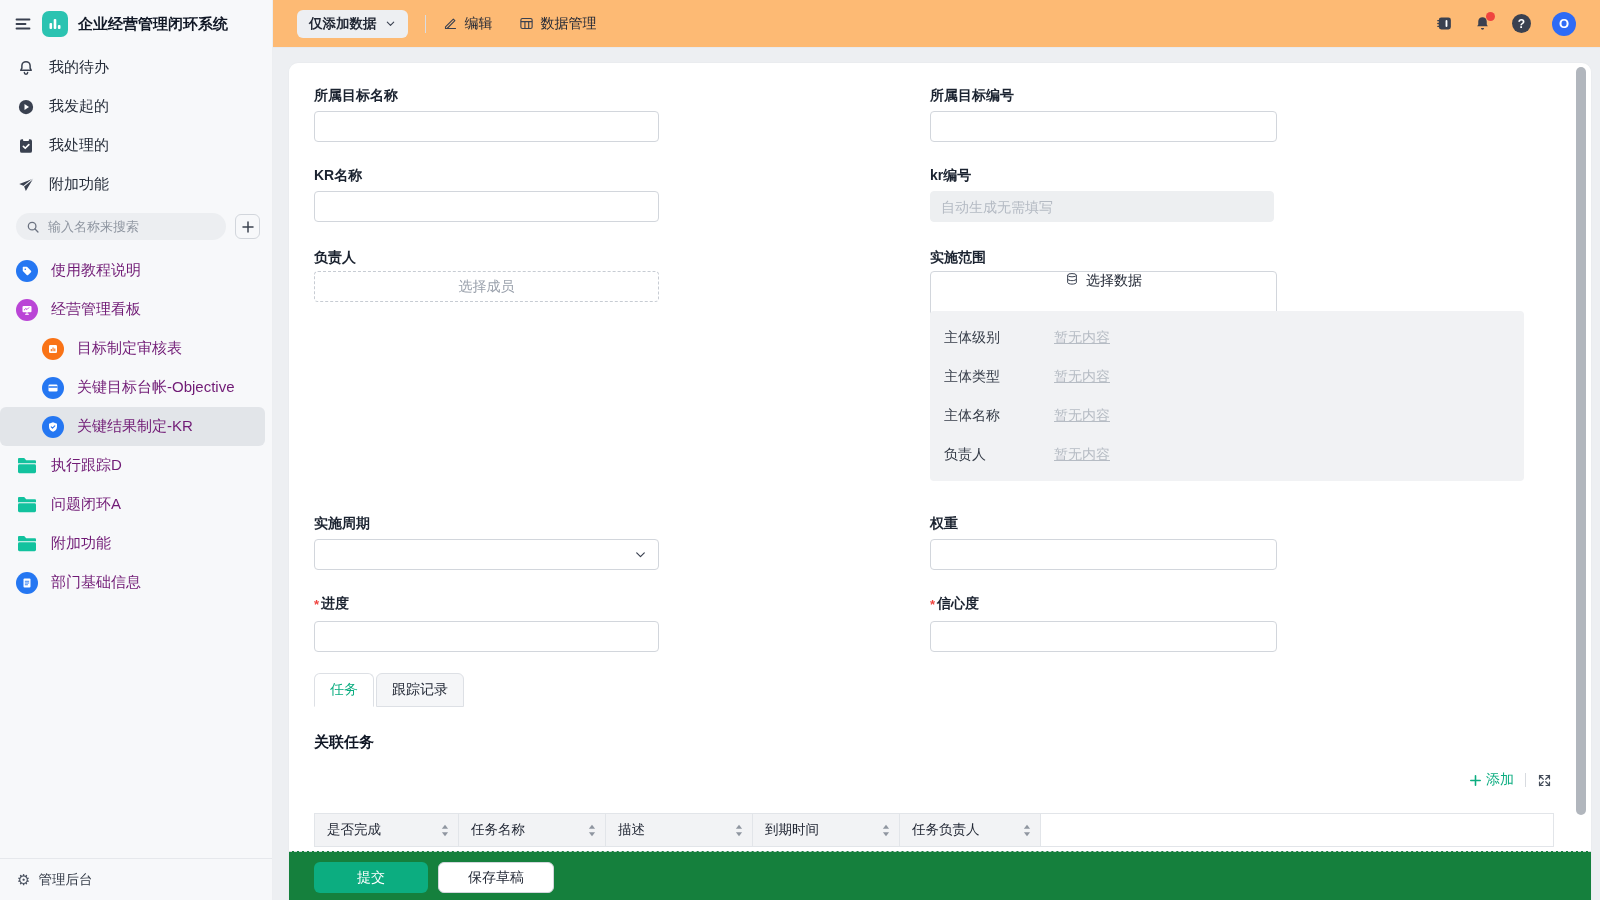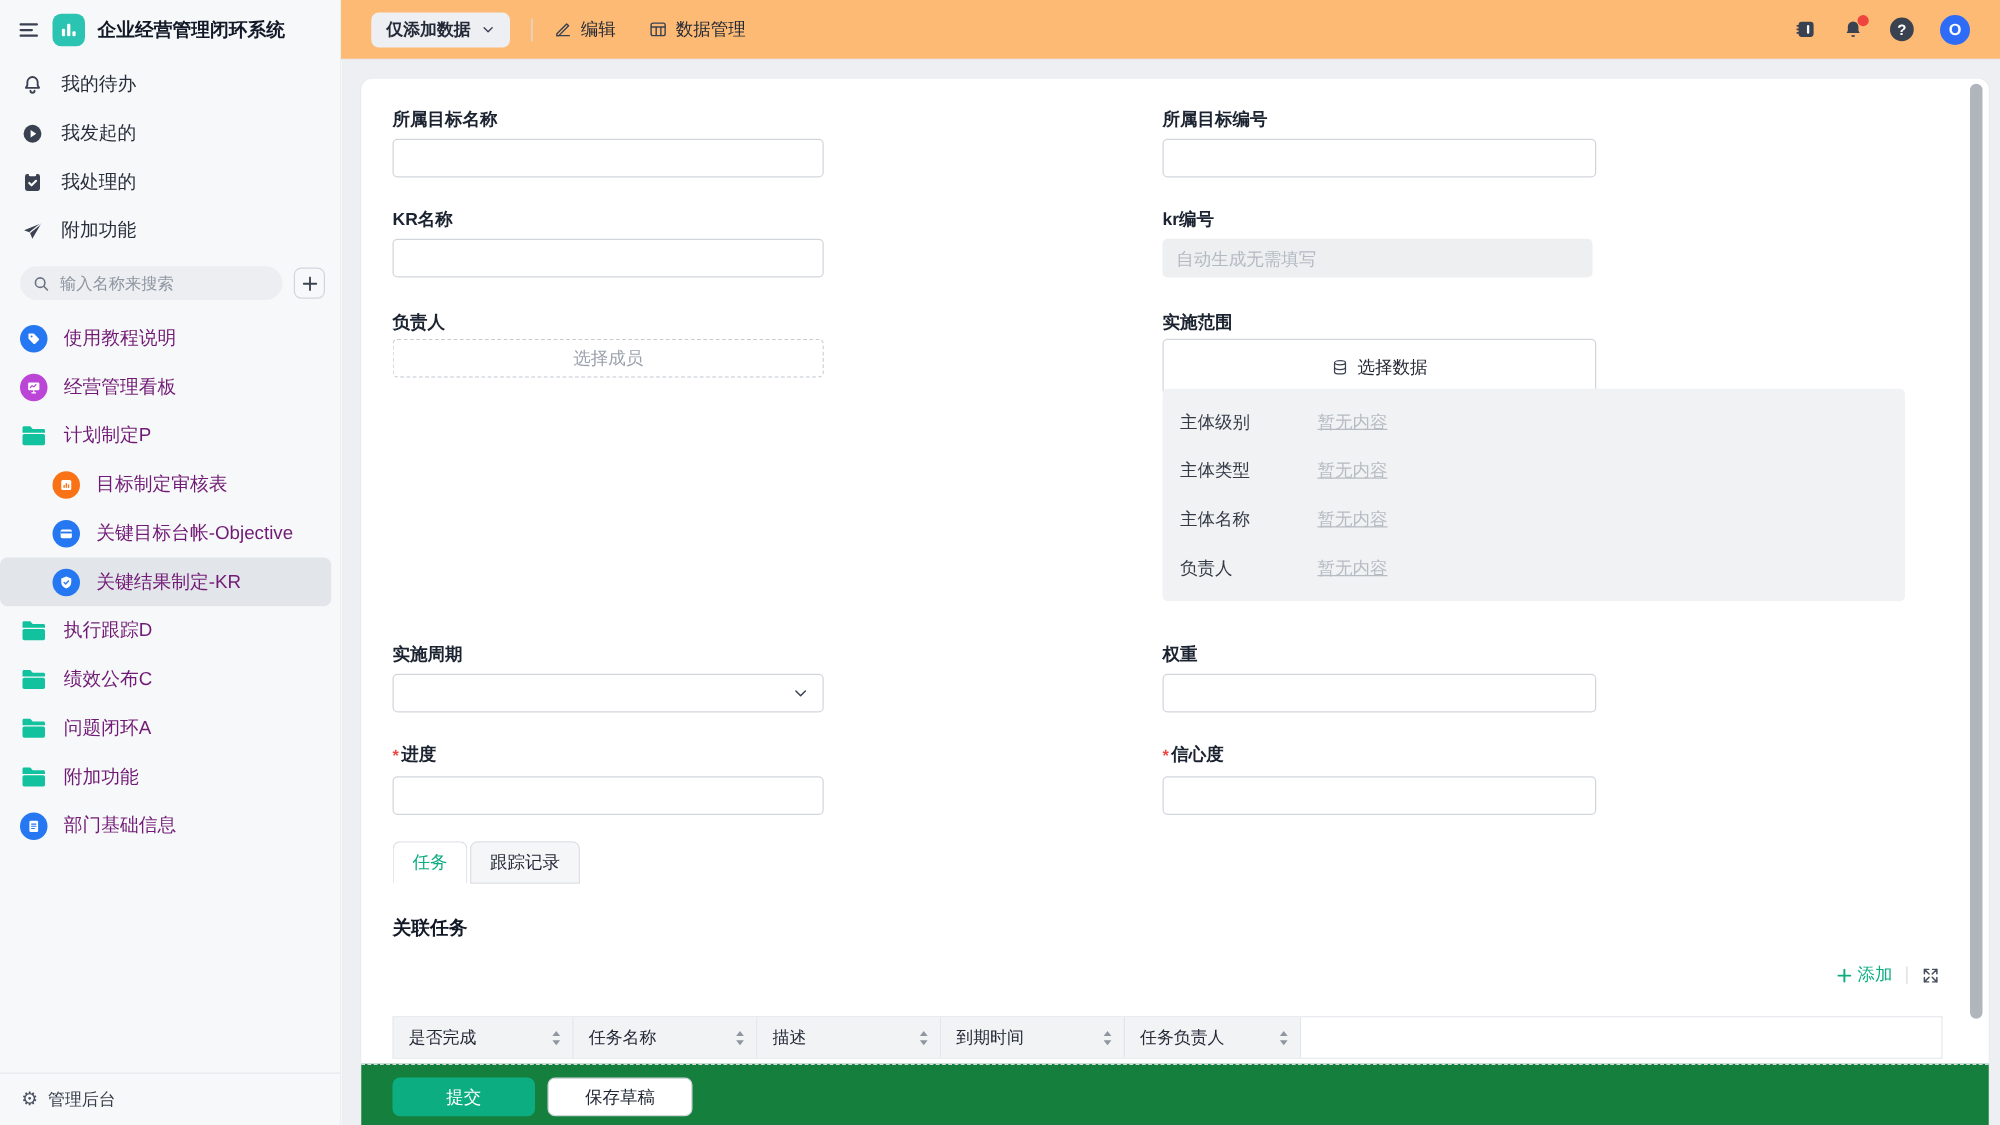--- a/index.html
+++ b/index.html
@@ -54,21 +54,21 @@
     border:1px solid #eaecef; border-bottom:0; border-radius:10px 10px 0 0; }
   .f-label { position:absolute; font-size:14px; font-weight:700; color:#1b2330; height:18px; display:flex; align-items:center; }
   .req { color:#F0443F; font-size:13px; margin-right:2px; }
   .f-input { position:absolute; height:31px; border:1px solid #d2d6dc; border-radius:4px; padding:0 10px; font-size:14px;
     outline:none; background:#fff; font-family:inherit; color:#232936; }
   .f-input.disabled { background:#edeff1; border-color:#edeff1; color:#b4bac3; }
   .f-input.disabled::placeholder { color:#b4bac3; }
   .dashed-btn { position:absolute; height:31px; border:1px dashed #c7ccd3; border-radius:4px; background:#fff;
     display:flex; align-items:center; justify-content:center; font-size:14px; color:#9aa1ac; cursor:pointer; }
   .data-btn { position:absolute; height:45px; border:1px solid #d2d6dc; border-radius:4px; background:#fff;
-    display:flex; align-items:center; justify-content:center; gap:7px; font-size:14px; color:#232936; cursor:pointer; }
+    display:flex; justify-content:center; gap:7px; font-size:14px; color:#232936; cursor:pointer; }
   .select-box { position:absolute; height:31px; border:1px solid #d2d6dc; border-radius:4px; background:#fff;
     display:flex; align-items:center; justify-content:flex-end; padding:0 11px; cursor:pointer; }
   .scope-panel { position:absolute; left:641px; top:248px; width:594px; height:170px; background:#f1f2f4; border-radius:4px; padding:7px 0; }
   .scope-row { height:39px; display:flex; align-items:center; padding-left:14px; font-size:14px; }
   .scope-row .k { width:110px; color:#343b47; }
   .scope-row .v { color:#b6bcc4;text-decoration:underline; }
 
   .tabs { position:absolute; left:25px; top:610px; display:flex; gap:2px;justify-content:center; }
   .tab { height:34px; display:flex; align-items:center; padding:0 15px; font-size:14px; cursor:pointer;
     border:1px solid #dde0e5; border-radius:6px 6px 0 0; background:#f5f6f8; color:#232936; }
@@ -181,75 +181,57 @@
     <div class="app-item">
       <span class="circle-icon" style="background:#BA45D6">
         <svg width="12" height="12" viewBox="0 0 24 24">
             <rect x="3" y="4" width="18" height="12.5" rx="2" fill="#fff"></rect>
             <path d="M6.5 12l3-3 2.5 2 3.5-3.5" fill="none" stroke="#BA45D6" stroke-width="2" stroke-linecap="round" stroke-linejoin="round"></path>
             <path d="M9 20.5h6M12 17v3.5" stroke="#fff" stroke-width="2" stroke-linecap="round"></path>
           </svg>
       </span>
       <span>经营管理看板</span>
     </div>
+    <div class="app-item child">
+      <span class="circle-icon" style="background:#F97316">
+        <svg width="12" height="12" viewBox="0 0 24 24">
+            <rect x="4" y="4" width="16" height="16" rx="2.5" fill="#fff"></rect>
+            <rect x="7.5" y="12" width="2.2" height="4.5" fill="#F97316"></rect>
+            <rect x="11" y="9" width="2.2" height="7.5" fill="#F97316"></rect>
+            <rect x="14.5" y="11" width="2.2" height="5.5" fill="#F97316"></rect>
+          </svg>
+      </span>
+      <span>目标制定审核表</span>
+    </div>
+    <div class="app-item child">
+      <span class="circle-icon" style="background:#2577F2">
+        <svg width="12" height="12" viewBox="0 0 24 24">
+            <rect x="3" y="5" width="18" height="14" rx="2.5" fill="#fff"></rect>
+            <rect x="3" y="8.5" width="18" height="3" fill="#2577F2"></rect>
+          </svg>
+      </span>
+      <span>关键目标台帐-Objective</span>
+    </div>
+    <div class="app-item child selected">
+      <span class="circle-icon" style="background:#2577F2">
+        <svg width="12" height="12" viewBox="0 0 24 24">
+            <path d="M12 2.5l8 3v6.2c0 5-3.4 8.6-8 9.8-4.6-1.2-8-4.8-8-9.8V5.5z" fill="#fff"></path>
+            <path d="M8.5 11.8l2.5 2.5 4.6-4.6" fill="none" stroke="#2577F2" stroke-width="2.2" stroke-linecap="round" stroke-linejoin="round"></path>
+          </svg>
+      </span>
+      <span>关键结果制定-KR</span>
+    </div>
     <div class="app-item">
       <span style="width:22px;display:flex;justify-content:center">
         <svg width="20" height="17" viewBox="0 0 20 17">
             <path d="M1 2.2C1 1.5 1.5 1 2.2 1h5l2 2.2h8.6c.7 0 1.2.5 1.2 1.2v1.8H1z" fill="#12C29E"></path>
             <rect x="1" y="7.2" width="18" height="9" rx="1.4" fill="#12C29E"></rect>
           </svg>
       </span>
-      <span>计划制定P</span>
-    </div>
-    <div class="app-item child">
-      <span class="circle-icon" style="background:#F97316">
-        <svg width="12" height="12" viewBox="0 0 24 24">
-            <rect x="4" y="4" width="16" height="16" rx="2.5" fill="#fff"></rect>
-            <rect x="7.5" y="12" width="2.2" height="4.5" fill="#F97316"></rect>
-            <rect x="11" y="9" width="2.2" height="7.5" fill="#F97316"></rect>
-            <rect x="14.5" y="11" width="2.2" height="5.5" fill="#F97316"></rect>
-          </svg>
-      </span>
-      <span>目标制定审核表</span>
-    </div>
-    <div class="app-item child">
-      <span class="circle-icon" style="background:#2577F2">
-        <svg width="12" height="12" viewBox="0 0 24 24">
-            <rect x="3" y="5" width="18" height="14" rx="2.5" fill="#fff"></rect>
-            <rect x="3" y="8.5" width="18" height="3" fill="#2577F2"></rect>
-          </svg>
-      </span>
-      <span>关键目标台帐-Objective</span>
-    </div>
-    <div class="app-item child selected">
-      <span class="circle-icon" style="background:#2577F2">
-        <svg width="12" height="12" viewBox="0 0 24 24">
-            <path d="M12 2.5l8 3v6.2c0 5-3.4 8.6-8 9.8-4.6-1.2-8-4.8-8-9.8V5.5z" fill="#fff"></path>
-            <path d="M8.5 11.8l2.5 2.5 4.6-4.6" fill="none" stroke="#2577F2" stroke-width="2.2" stroke-linecap="round" stroke-linejoin="round"></path>
-          </svg>
-      </span>
-      <span>关键结果制定-KR</span>
-    </div>
-    <div class="app-item">
-      <span style="width:22px;display:flex;justify-content:center">
-        <svg width="20" height="17" viewBox="0 0 20 17">
-            <path d="M1 2.2C1 1.5 1.5 1 2.2 1h5l2 2.2h8.6c.7 0 1.2.5 1.2 1.2v1.8H1z" fill="#12C29E"></path>
-            <rect x="1" y="7.2" width="18" height="9" rx="1.4" fill="#12C29E"></rect>
-          </svg>
-      </span>
       <span>执行跟踪D</span>
-    </div>
-    <div class="app-item">
-      <span style="width:22px;display:flex;justify-content:center">
-        <svg width="20" height="17" viewBox="0 0 20 17">
-            <path d="M1 2.2C1 1.5 1.5 1 2.2 1h5l2 2.2h8.6c.7 0 1.2.5 1.2 1.2v1.8H1z" fill="#12C29E"></path>
-            <rect x="1" y="7.2" width="18" height="9" rx="1.4" fill="#12C29E"></rect>
-          </svg>
-      </span>
-      <span>绩效公布C</span>
     </div>
     <div class="app-item">
       <span style="width:22px;display:flex;justify-content:center">
         <svg width="20" height="17" viewBox="0 0 20 17">
             <path d="M1 2.2C1 1.5 1.5 1 2.2 1h5l2 2.2h8.6c.7 0 1.2.5 1.2 1.2v1.8H1z" fill="#12C29E"></path>
             <rect x="1" y="7.2" width="18" height="9" rx="1.4" fill="#12C29E"></rect>
           </svg>
       </span>
       <span>问题闭环A</span>
     </div>

